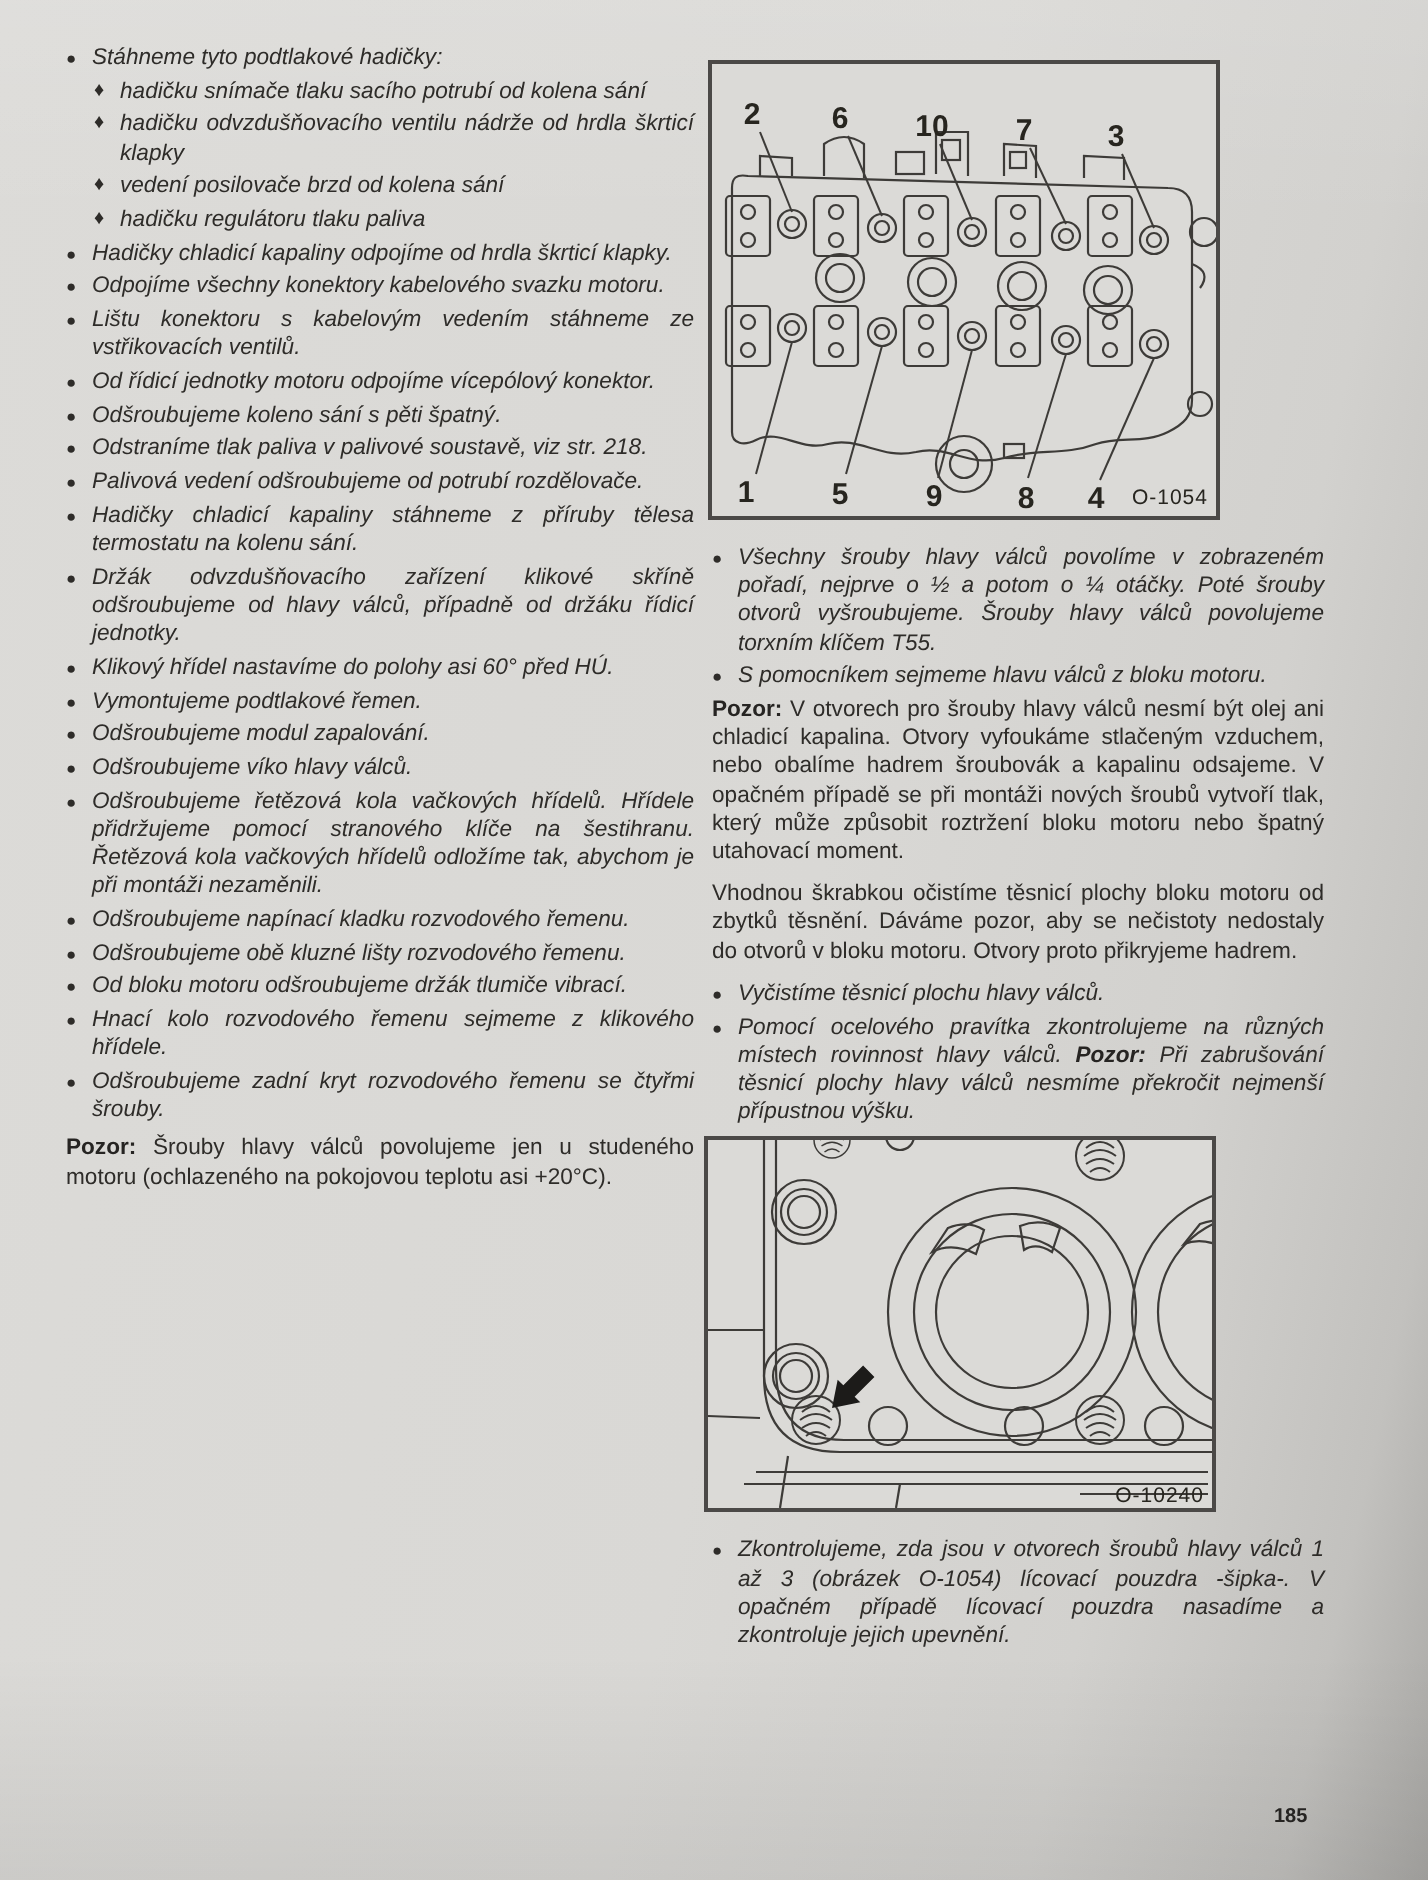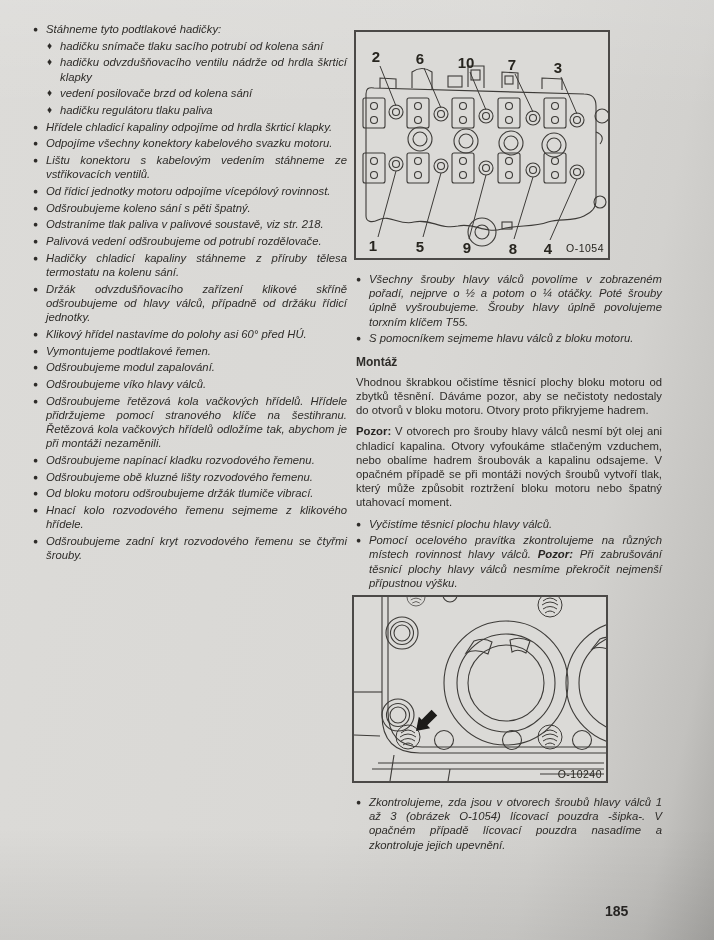--- a/index.html
+++ b/index.html
@@ -21,21 +21,21 @@
   .bi .t{flex:1;font-style:italic;}
   .subwrap{padding-left:14px;margin-bottom:2.5px;}
   b{font-weight:bold;color:#262422;}
   .para{margin:0 0 7px 0;}
   .note{margin-top:5px;}
   .h-montaz{font-weight:bold;font-size:12px;margin:9px 0 6px 0;text-align:left;}
   .fig{border:2px solid #4b4947;background:#dbdad7;position:relative;}
   .fig1{width:252px;height:226px;margin:0 0 12px -2px;}
   .fig2{width:252px;height:184px;margin:5px 16px 12px -4px;}
   .fig svg{display:block;}
-  .pagenum{position:absolute;left:605px;top:903px;font-size:14px;font-weight:bold;color:#262422;}
+  .pagenum{position:absolute;left:637px;top:903px;font-size:10px;font-weight:bold;color:#262422;}
   svg text{font-family:"Liberation Sans","DejaVu Sans",sans-serif;fill:#27251f;}
   .bolt-num{font-size:15px;font-weight:bold;}
   .fig-ref{font-size:10.5px;letter-spacing:.5px;}
 </style>
 </head>
 <body>
 
 <div class="vignette"></div>
 
 <div class="col col-left">
@@ -57,33 +57,33 @@
           <span class="m dia">♦</span>
           <span class="t">vedení posilovače brzd od kolena sání</span>
         </div>
       <div class="bi">
           <span class="m dia">♦</span>
           <span class="t">hadičku regulátoru tlaku paliva</span>
         </div>
     </li>
     <li class="bi">
         <span class="m">●</span>
-        <span class="t">Hřídele chladicí kapaliny odpojíme od hrdla škrticí klapky.</span>
+        <span class="t">Hadičky chladicí kapaliny odpojíme od hrdla škrticí klapky.</span>
       </li>
     <li class="bi">
         <span class="m">●</span>
         <span class="t">Odpojíme všechny konektory kabelového svazku motoru.</span>
       </li>
     <li class="bi">
         <span class="m">●</span>
         <span class="t">Lištu konektoru s kabelovým vedením stáhneme ze vstřikovacích ventilů.</span>
       </li>
     <li class="bi">
         <span class="m">●</span>
-        <span class="t">Od řídicí jednotky motoru odpojíme vícepólový rovinnost.</span>
+        <span class="t">Od řídicí jednotky motoru odpojíme vícepólový konektor.</span>
       </li>
     <li class="bi">
         <span class="m">●</span>
         <span class="t">Odšroubujeme koleno sání s pěti špatný.</span>
       </li>
     <li class="bi">
         <span class="m">●</span>
         <span class="t">Odstraníme tlak paliva v palivové soustavě, viz str. 218.</span>
       </li>
     <li class="bi">
@@ -132,20 +132,21 @@
       </li>
     <li class="bi">
         <span class="m">●</span>
         <span class="t">Hnací kolo rozvodového řemenu sejmeme z klikového hřídele.</span>
       </li>
     <li class="bi">
         <span class="m">●</span>
         <span class="t">Odšroubujeme zadní kryt rozvodového řemenu se čtyřmi šrouby.</span>
       </li>
   </ul>
+  <div class="note"><b>Pozor:</b><span> Šrouby hlavy válců povolujeme jen u studeného motoru (ochlazeného na pokojovou teplotu asi +20°C).</span></div>
 </div>
 
 <div class="col col-right">
 
   <div class="fig fig1">
     <svg width="252" height="226" viewBox="0 0 252 226">
       <g stroke="#3d3b38" fill="none" stroke-width="1.1">
 
         <path d="M10,62 L10,184 C10,190 16,191 22,188 C34,182 44,194 58,190 C74,186 84,198 102,194 C118,190 128,202 146,197 C162,192 176,196 192,190 C204,186 216,190 228,184 C236,180 240,176 240,168 L240,74 C240,66 236,62 228,62 L18,56 C12,55 10,57 10,62 Z"></path>
 
@@ -264,31 +265,30 @@
         <text x="157" y="222" class="bolt-num">8</text>
         <text x="192" y="222" class="bolt-num">4</text>
       </g>
       <text x="248" y="220" text-anchor="end" class="fig-ref">O-1054</text>
     </svg>
   </div>
 
   <ul class="blist">
     <li class="bi">
         <span class="m">●</span>
-        <span class="t">Všechny šrouby hlavy válců povolíme v zobrazeném pořadí, nejprve o ½ a potom o ¼ otáčky. Poté šrouby úplně vyšroubujeme. Šrouby hlavy úplně povolujeme torxním klíčem T55.</span>
+        <span class="t">Všechny šrouby hlavy válců povolíme v zobrazeném pořadí, nejprve o ½ a potom o ¼ otáčky. Poté šrouby otvorů vyšroubujeme. Šrouby hlavy válců povolujeme torxním klíčem T55.</span>
       </li>
     <li class="bi">
         <span class="m">●</span>
         <span class="t">S pomocníkem sejmeme hlavu válců z bloku motoru.</span>
       </li>
   </ul>
 
-  <div class="h-montaz">Montáž</div>
+  <p class="para"><b>Pozor:</b><span> V otvorech pro šrouby hlavy válců nesmí být olej ani chladicí kapalina. Otvory vyfoukáme stlačeným vzduchem, nebo obalíme hadrem šroubovák a kapalinu odsajeme. V opačném případě se při montáži nových šroubů vytvoří tlak, který může způsobit roztržení bloku motoru nebo špatný utahovací moment.</span></p>
   <p class="para">Vhodnou škrabkou očistíme těsnicí plochy bloku motoru od zbytků těsnění. Dáváme pozor, aby se nečistoty nedostaly do otvorů v bloku motoru. Otvory proto přikryjeme hadrem.</p>
-  <p class="para"><b>Pozor:</b><span> V otvorech pro šrouby hlavy válců nesmí být olej ani chladicí kapalina. Otvory vyfoukáme stlačeným vzduchem, nebo obalíme hadrem šroubovák a kapalinu odsajeme. V opačném případě se při montáži nových šroubů vytvoří tlak, který může způsobit roztržení bloku motoru nebo špatný utahovací moment.</span></p>
 
   <ul class="blist">
     <li class="bi">
         <span class="m">●</span>
         <span class="t">Vyčistíme těsnicí plochu hlavy válců.</span>
       </li>
     <li class="bi">
         <span class="m">●</span>
         <span class="t"><span>Pomocí ocelového pravítka zkontrolujeme na různých místech rovinnost hlavy válců. </span><b>Pozor:</b><span> Při zabrušování těsnicí plochy hlavy válců nesmíme překročit nejmenší přípustnou výšku.</span></span>
       </li>

